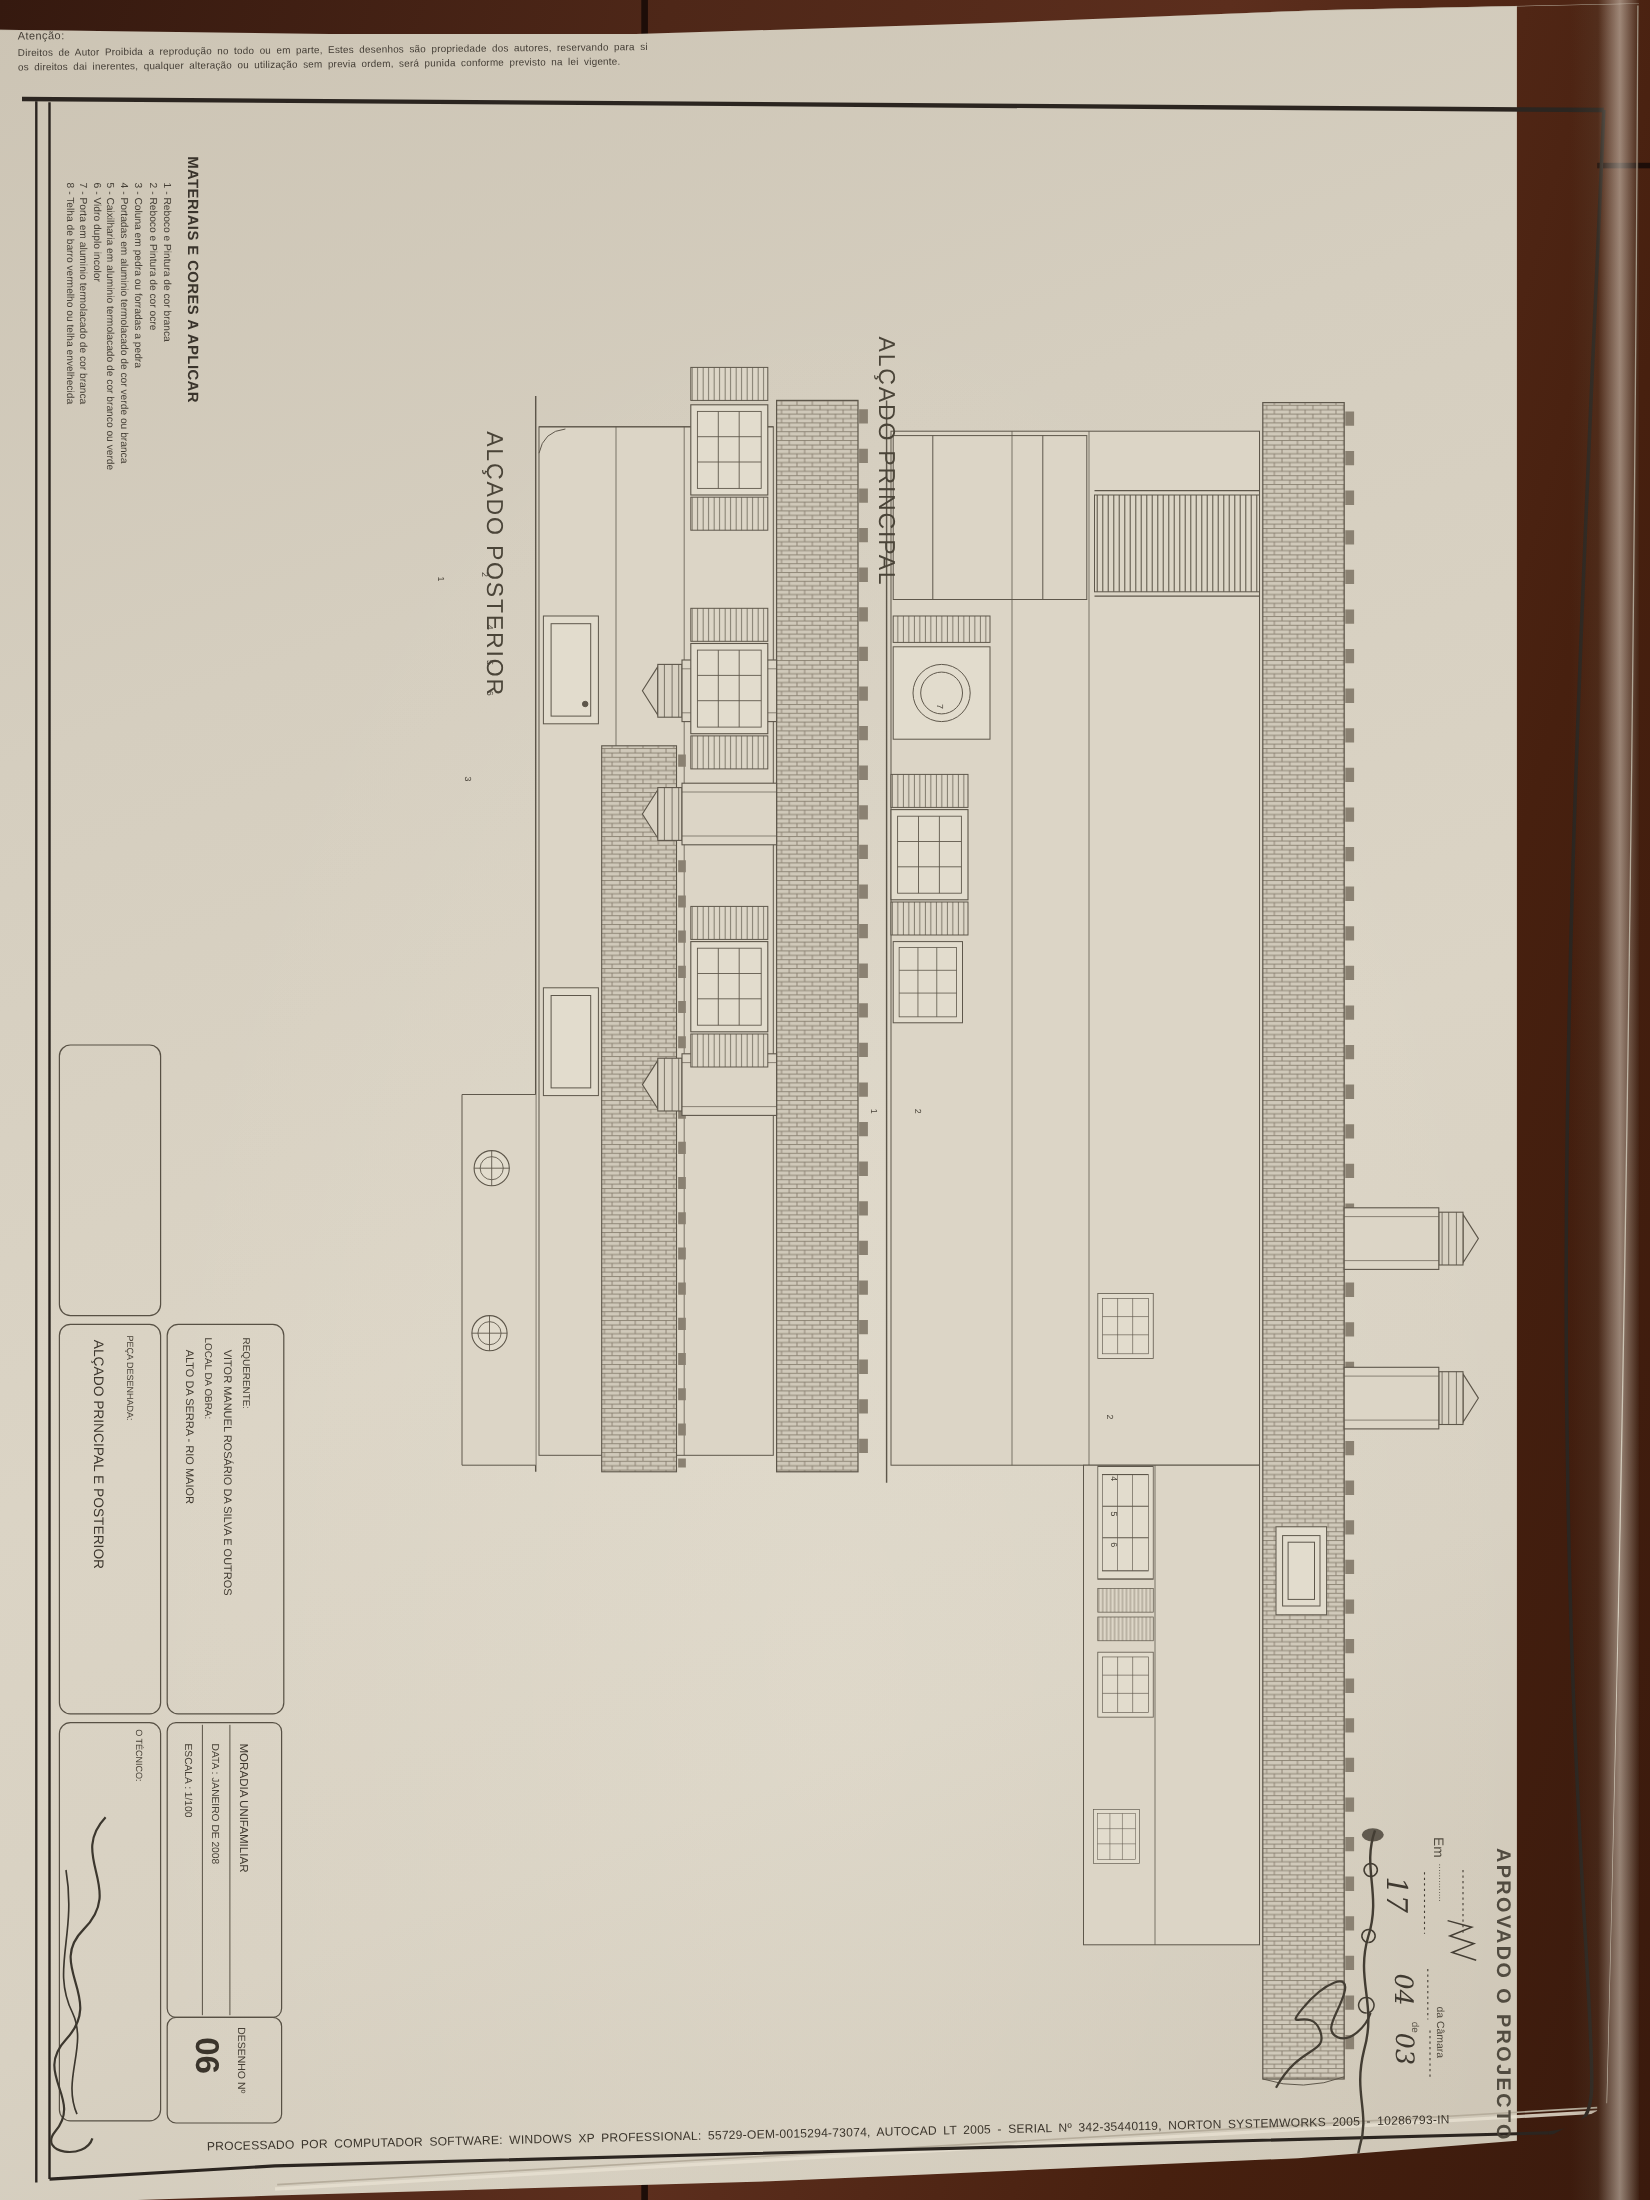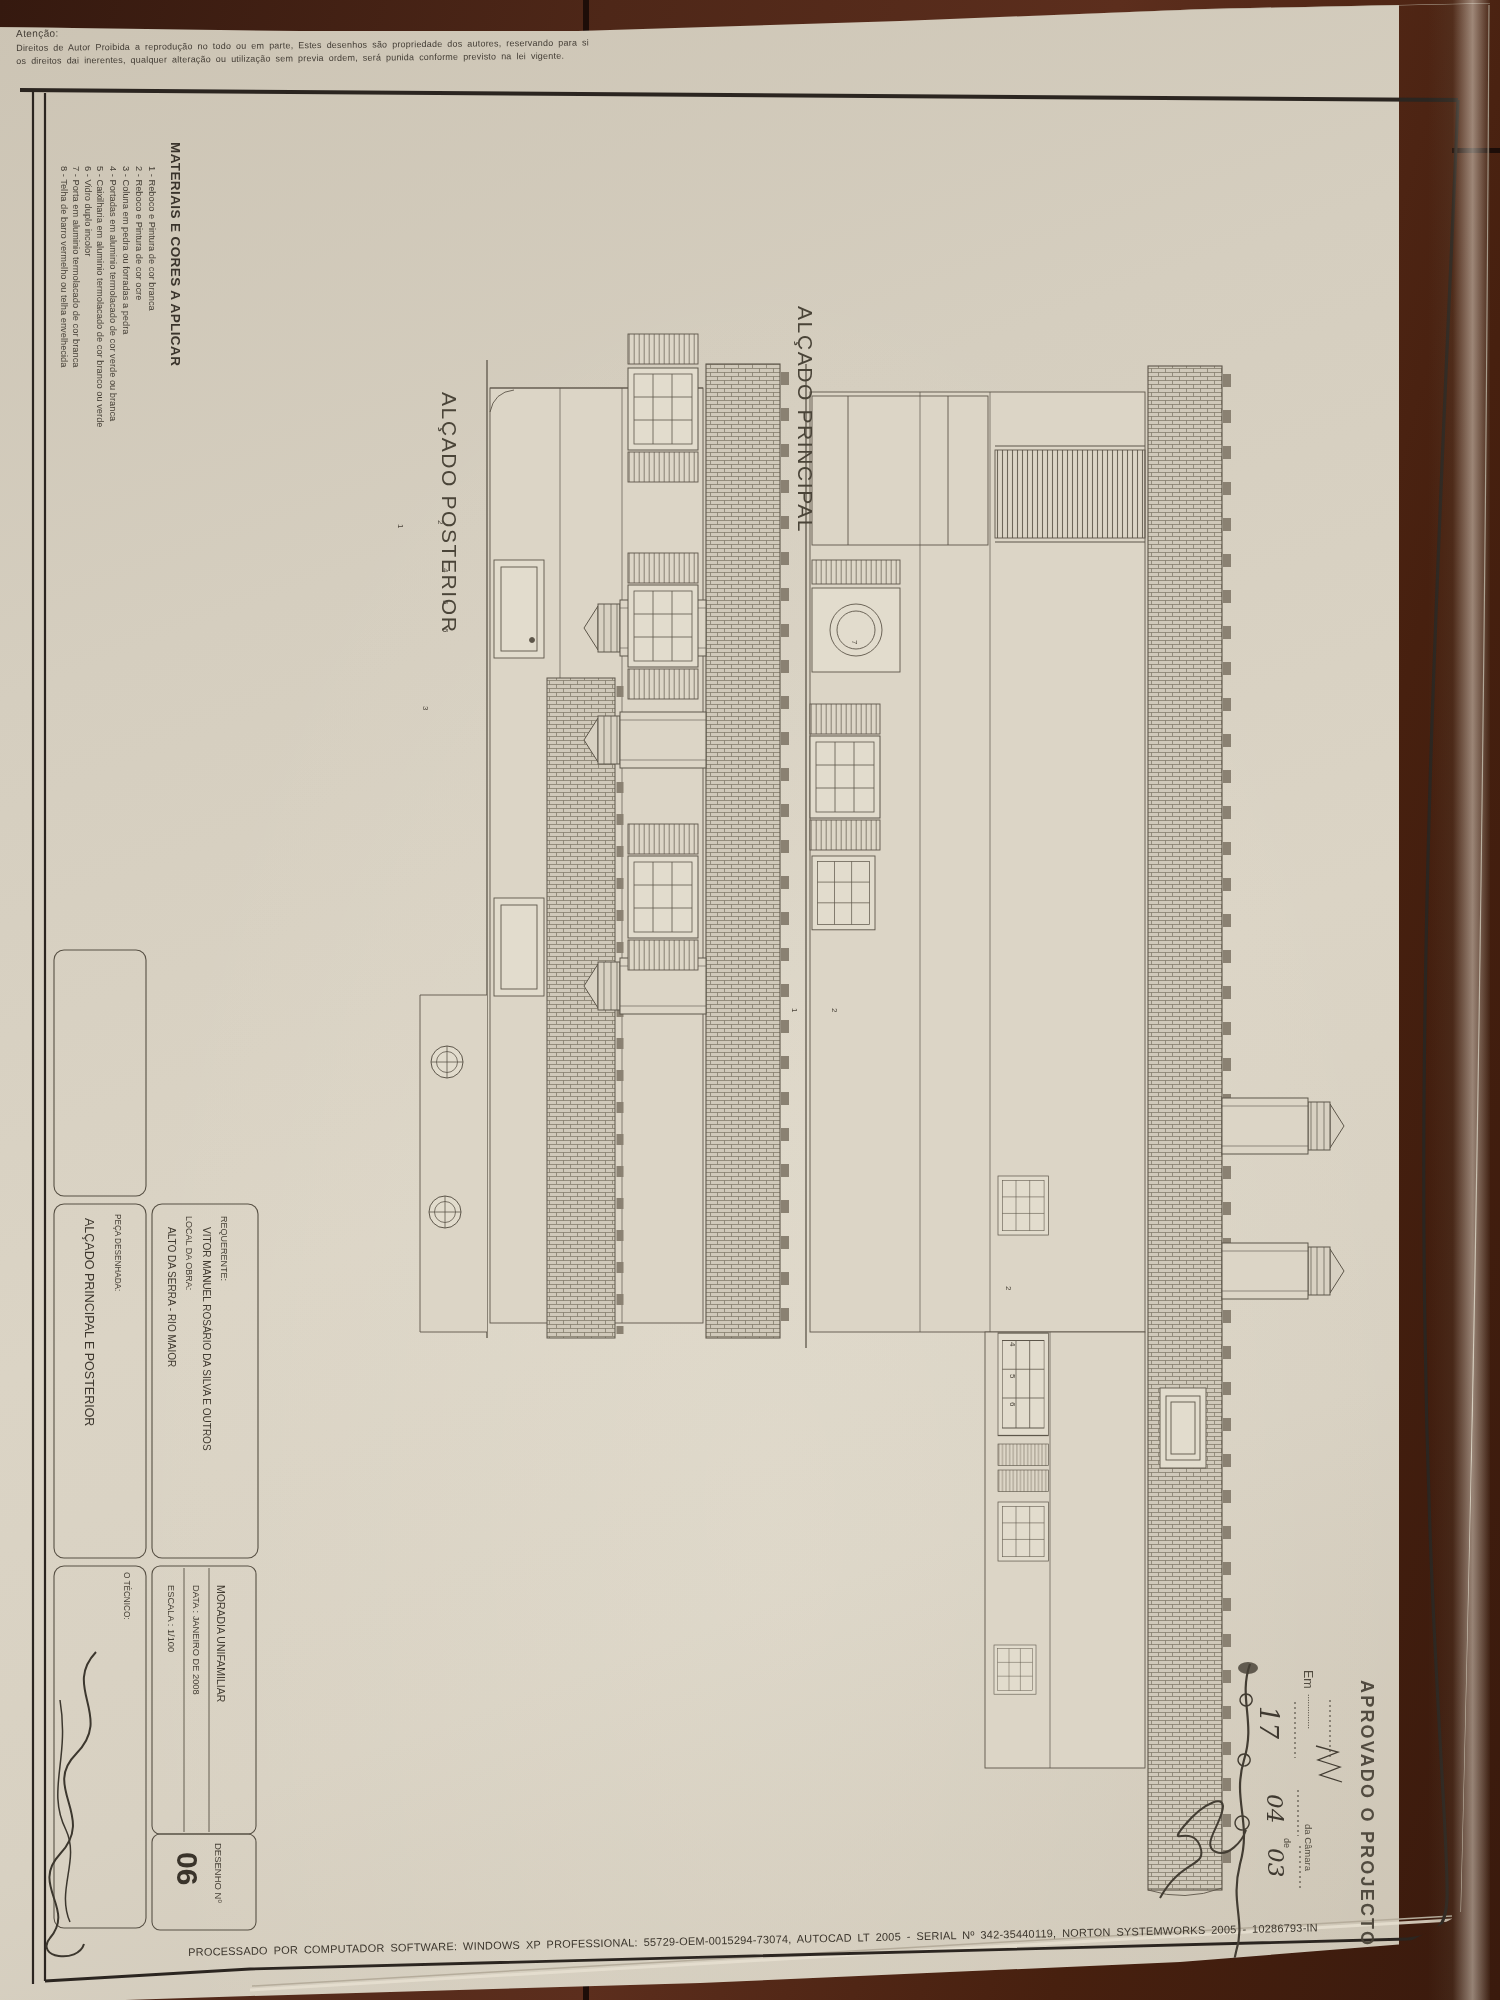--- a/index.html
+++ b/index.html
@@ -5,21 +5,21 @@
   html,body{margin:0;padding:0;background:#2a130c;}
   .scene{position:relative;width:1500px;height:2000px;overflow:hidden;
     background:linear-gradient(105deg,#35190f 0%,#4e2718 30%,#5c2e1d 55%,#47200f 78%,#3a1a0d 100%);
     font-family:"Liberation Sans",sans-serif;}
   .wood-seam{position:absolute;background:#1d0d08;}
   .paper{position:absolute;left:0;top:0;width:1379px;height:2000px;z-index:1;
     background:
       radial-gradient(ellipse at 55% 75%, rgba(255,252,240,.16), transparent 60%),
       linear-gradient(160deg,#ccc4b4 0%,#d5cebf 28%,#dbd4c5 55%,#d8d1c2 75%,#cdc5b5 100%);
     clip-path:polygon(0px 27px,300px 31px,578px 31px,900px 21px,1205px 9px,1490px 3px,
-      1487px 520px,1477px 1250px,1461px 1914px,1405px 1944px,1180px 1962px,700px 1983px,250px 1996px,0px 2004px);padding-left:20px;}
+      1487px 520px,1477px 1250px,1461px 1914px,1405px 1944px,1180px 1962px,700px 1983px,250px 1996px,0px 2004px);}
   .curl{position:absolute;left:1428px;top:0;width:62px;height:2000px;z-index:2;pointer-events:none;
     background:linear-gradient(90deg,rgba(120,100,80,0) 0%,rgba(105,90,70,.18) 40%,rgba(240,234,220,.5) 72%,rgba(70,50,35,.28) 100%);}
   svg.lines{position:absolute;left:0;top:0;}
   .ht{position:absolute;white-space:nowrap;color:#3e382f;}
   .vt{position:absolute;white-space:nowrap;color:#3e382f;transform-origin:0 0;
       transform:rotate(90deg) translateY(-100%);}
   .copy{position:absolute;left:16px;top:28px;transform:rotate(-0.55deg);transform-origin:0 0;color:#433d35;}
   .copy .h{font-size:10px;letter-spacing:.4px;}
   .copy .l{font-size:9px;letter-spacing:.2px;word-spacing:2.2px;margin-top:3.5px;}
   .mat-title{font-size:13.5px;font-weight:bold;letter-spacing:.4px;color:#3a342c;}

